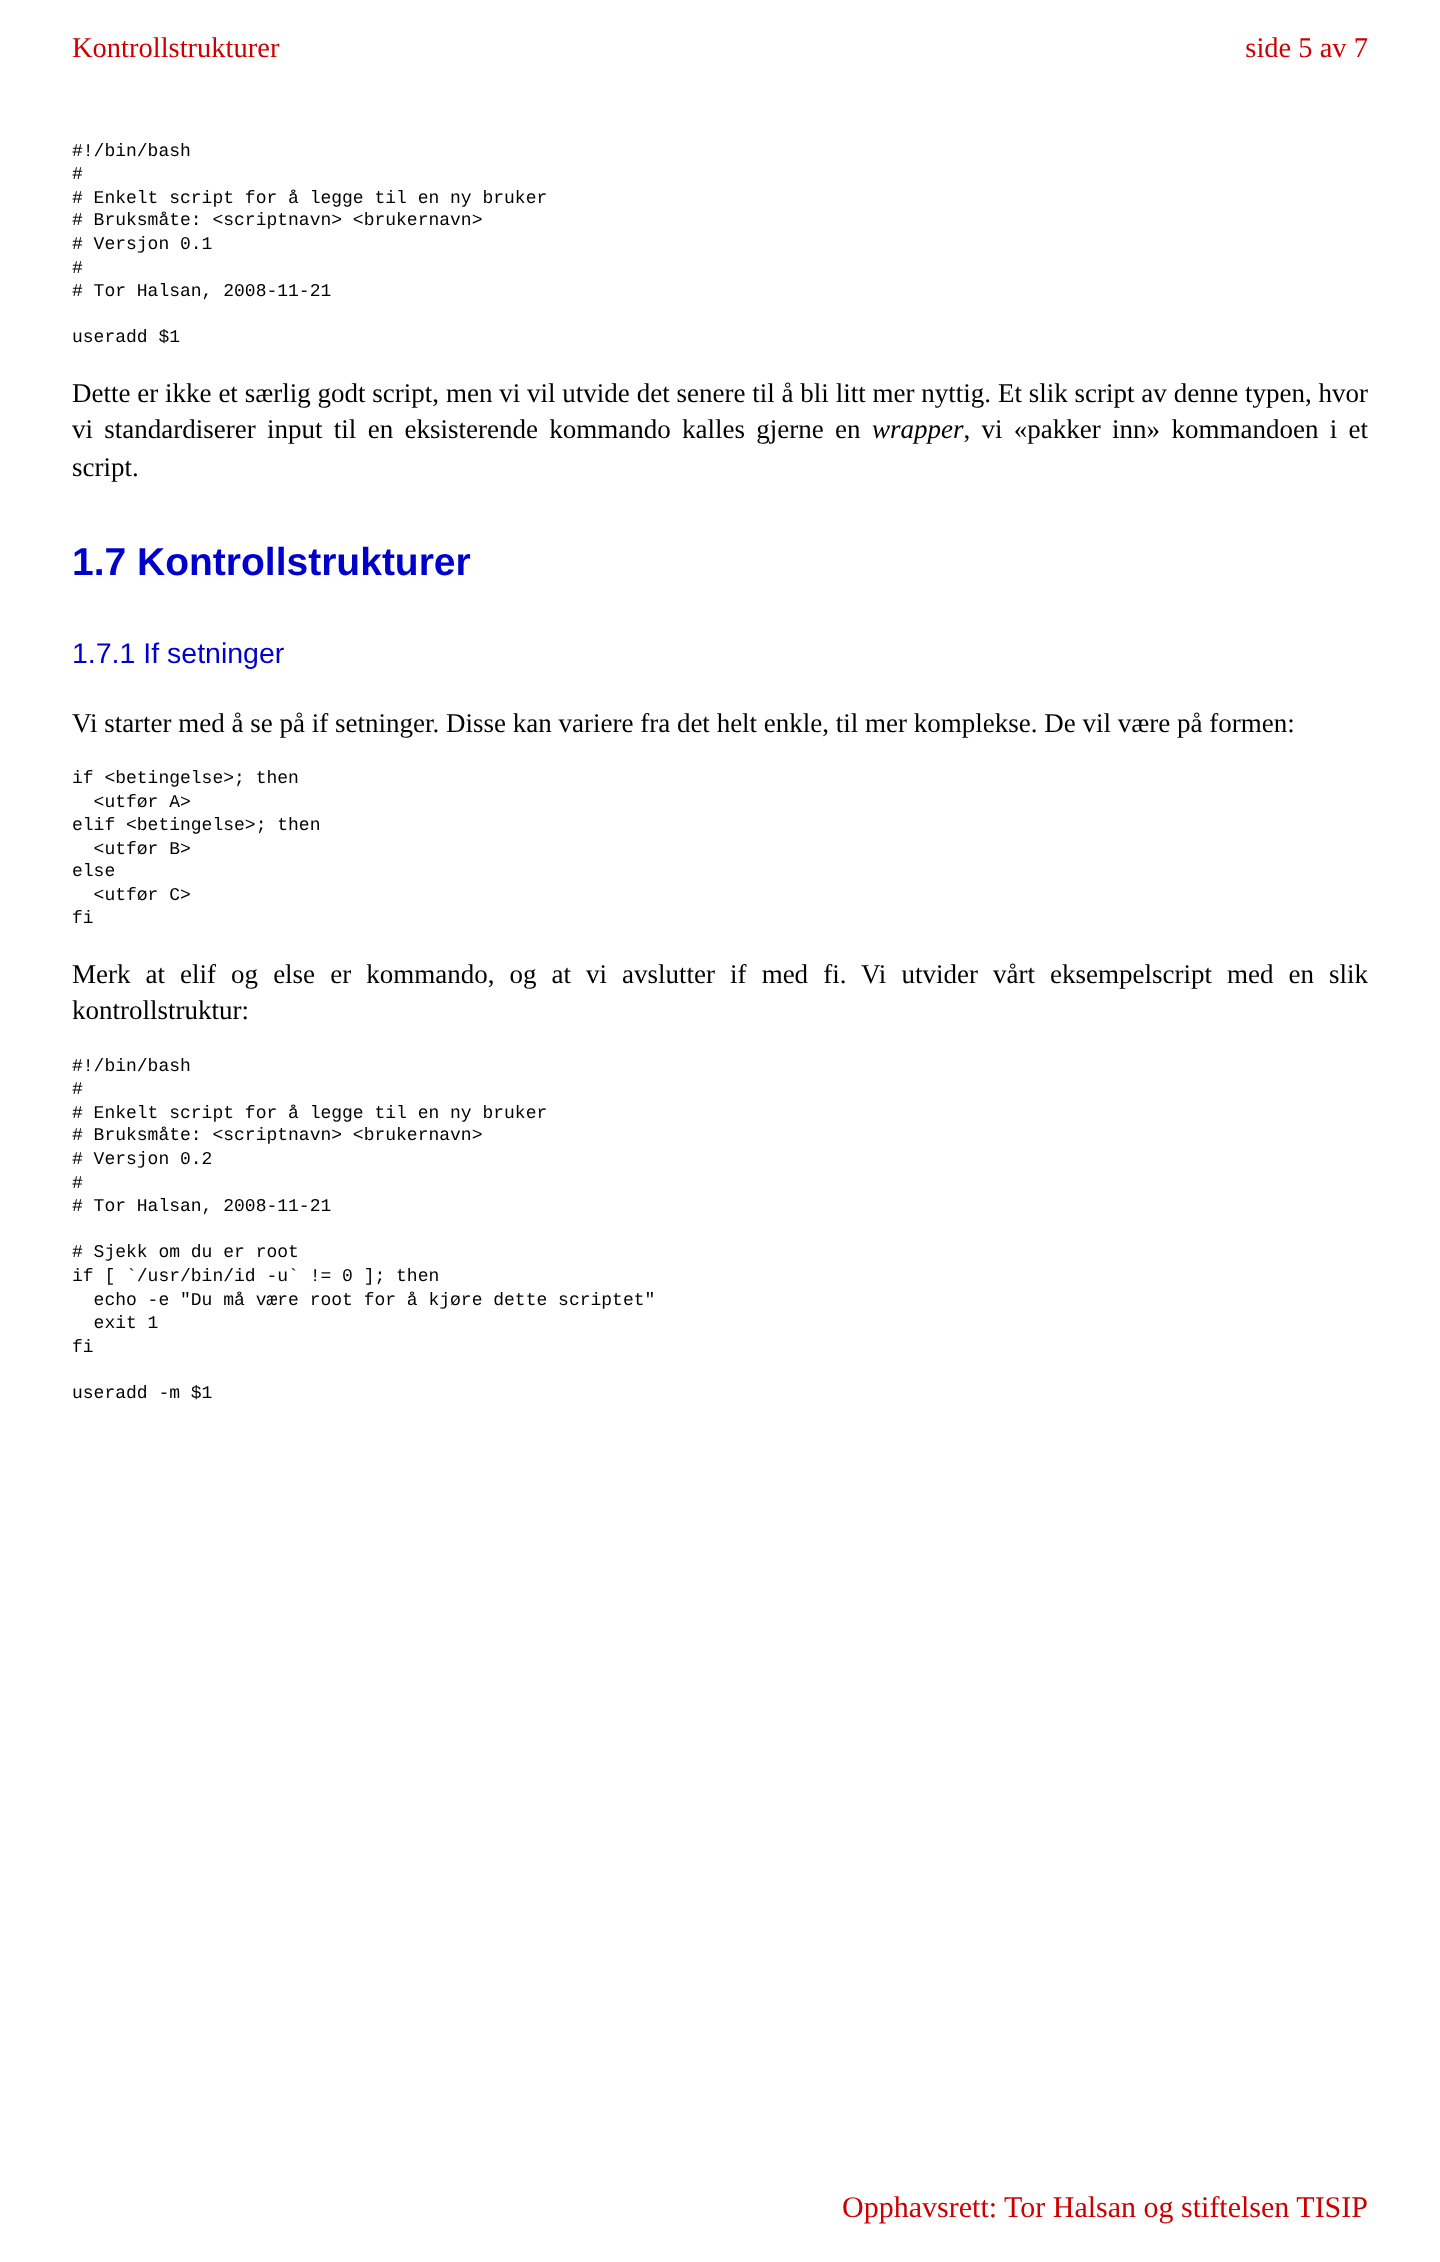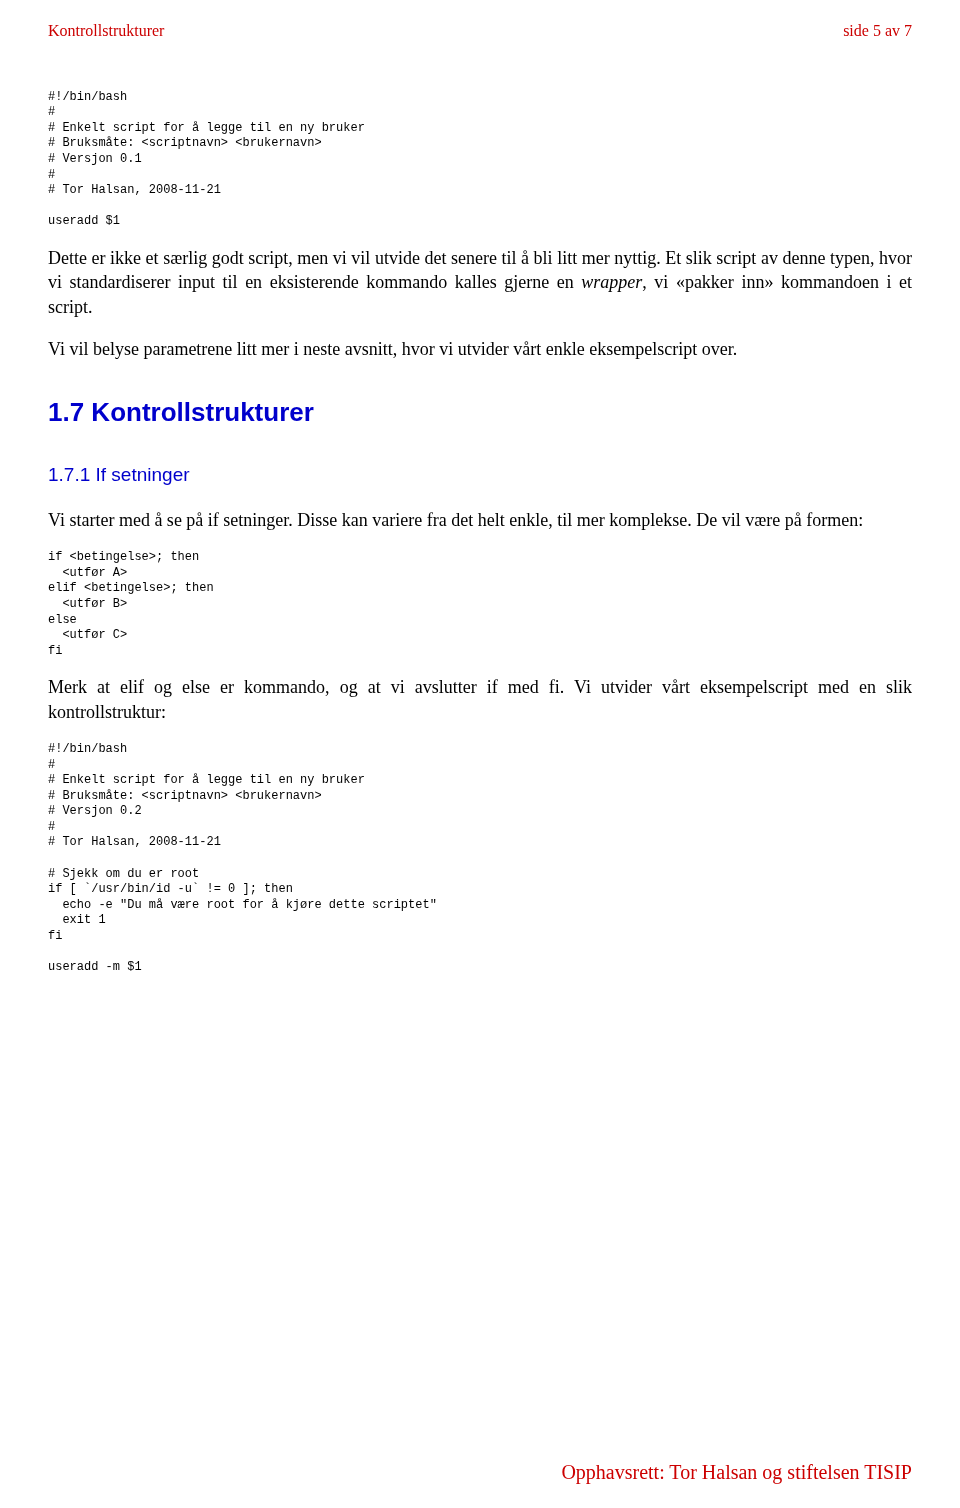--- a/index.html
+++ b/index.html
@@ -14,21 +14,21 @@
   }
   .page {
     padding: 20px 48px 30px 48px;
     min-height: 1508px;
     position: relative;
   }
   .header {
     display: flex;
     justify-content: space-between;
     margin-bottom: 48px;
-    font-size: 16px;
+    font-size: 19px;
   }
   .header-left { color: #cc0000; }
   .header-right { color: #cc0000; }
   .code {
     font-family: 'Courier New', Courier, monospace;
     white-space: pre;
     font-size: 12px;
     line-height: 1.3;
     margin-bottom: 16px;
   }
@@ -78,21 +78,20 @@
 # Versjon 0.1
 #
 # Tor Halsan, 2008-11-21
 
 useradd $1</div>
 
   <p class="para">
     <span>Dette er ikke et særlig godt script, men vi vil utvide det senere til å bli litt mer nyttig. Et slik script av denne typen, hvor vi standardiserer input til en eksisterende kommando kalles gjerne en </span><span class="italic">wrapper</span><span>, vi «pakker inn» kommandoen i et script.</span>
   </p>
 
-  <p class="para">Vi vil belyse parametrene litt mer i neste avsnitt, hvor vi utvider vårt enkle eksempelscript over.</p>
 
   <h2 class="section">1.7 Kontrollstrukturer</h2>
 
 
   <h3 class="subsection">1.7.1 If setninger</h3>
 
   <p class="para">Vi starter med å se på if setninger. Disse kan variere fra det helt enkle, til mer komplekse. De vil være på formen:</p>
 
   <div class="code">if &lt;betingelse&gt;; then
   &lt;utfør A&gt;

